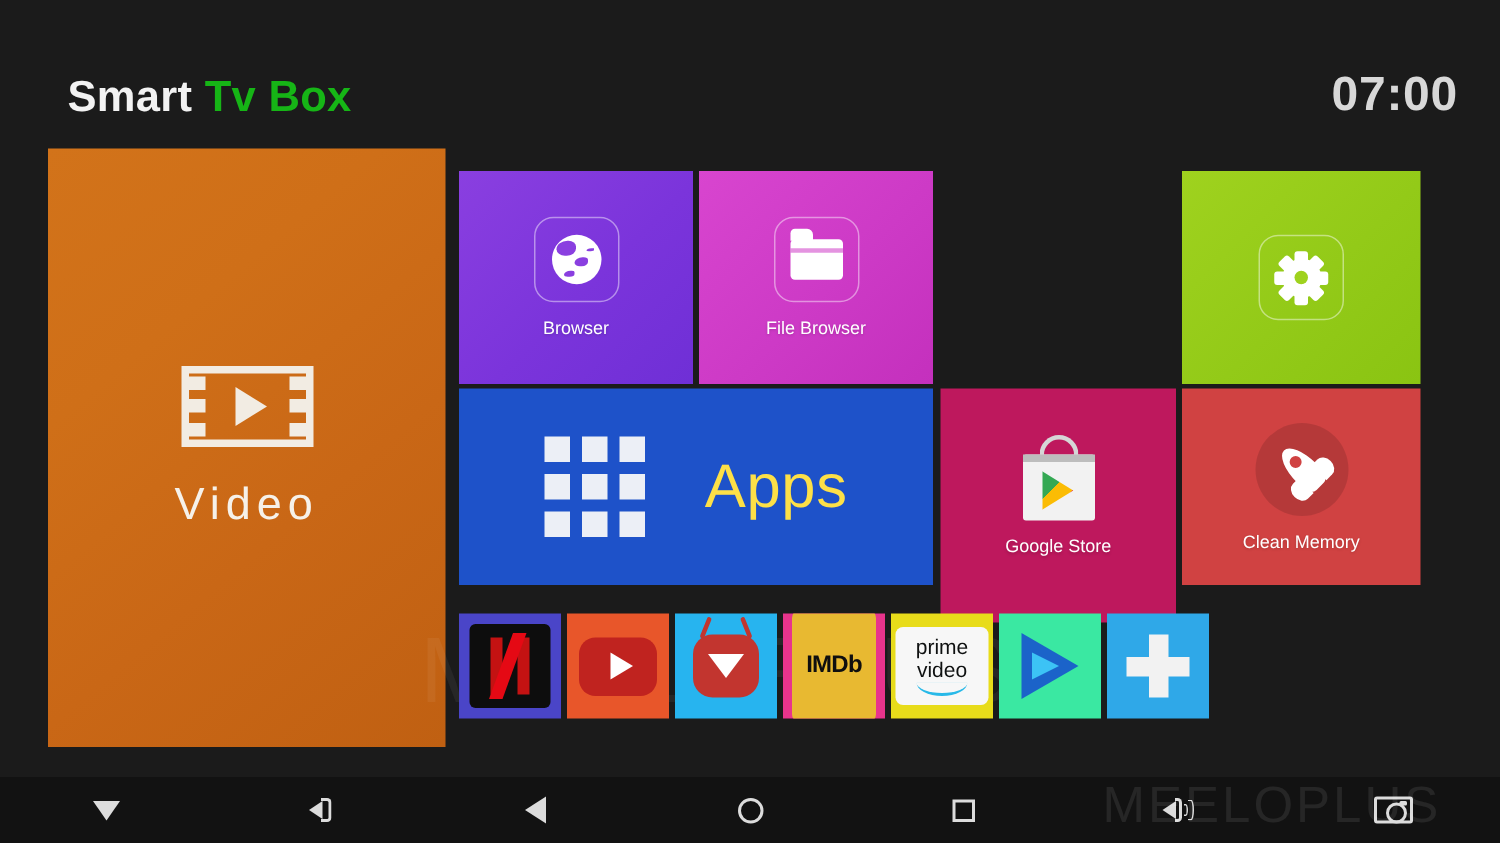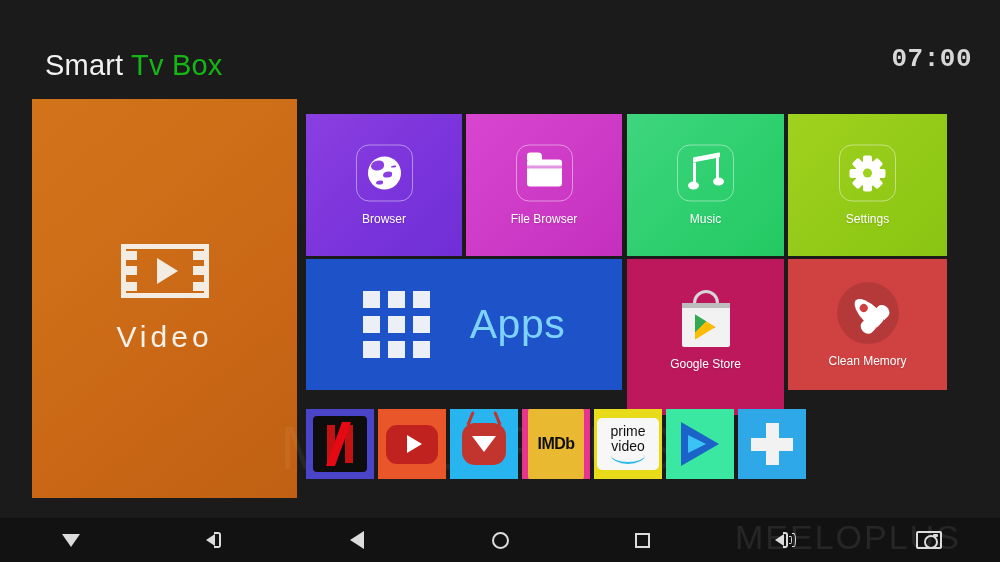--- a/index.html
+++ b/index.html
@@ -14,30 +14,29 @@
     width: 1000px; height: 562px;
     background: #1b1b1b;
   }
 
   
   #header {
     position: absolute; left: 0; top: 0; width: 1000px; height: 98px;
   }
   #brand {
     position: absolute; left: 45px; top: 49px;
-    font-size: 29px; font-weight: normal; letter-spacing: .2px;
+    font-size: 29px; font-weight: bold; letter-spacing: .2px;
     white-space: nowrap;
   }
   #brand .w1 { color: #f2f2f2; }
   #brand .w2 { color: #16b516; }
   #clock {
     position: absolute; right: 28px; top: 44px;
-    font-size: 26px; font-weight: bold; color: #d8d8d8;
+    font-size: 32px; font-weight: bold; color: #d8d8d8;
     letter-spacing: .5px;
-    font-family: Liberation Mono, monospace;
   }
 
   
   #video-tile {
     position: absolute; left: 32px; top: 99px;
     width: 265px; height: 399px;
     background: linear-gradient(140deg,#d2731a 0%, #cf6f18 30%, #c96716 62%, #c06012 100%);
     display: flex; flex-direction: column;
     align-items: center; justify-content: center;
     cursor: pointer;
@@ -142,21 +141,21 @@
   
   .gear { position: relative; width: 34px; height: 34px; }
   .gear .g1 { position:absolute; inset:4px; background:#fff; border-radius:50%; }
   .gear .tooth { position:absolute; left:50%; top:50%; width:9px; height:36px; margin-left:-4.5px; margin-top:-18px;
     background:#fff; border-radius:2px; }
   .gear .hole { position:absolute; left:50%; top:50%; width:9px; height:9px; margin:-4.5px 0 0 -4.5px;
     background:#9fd21e; border-radius:50%; z-index:3; }
   
   .appsgrid { display:grid; grid-template-columns: repeat(3, 17px); grid-gap: 8px; }
   .appsgrid i { display:block; width:17px; height:17px; background:#eceff6; }
-  #tile-apps .apps-label { color:#7dd3fc; font-size: 41px; margin-left: 40px; font-weight: 400; letter-spacing:.5px;}
+  #tile-apps .apps-label { color:#fde047; font-size: 41px; margin-left: 40px; font-weight: 400; letter-spacing:.5px;}
   
   .bag { width: 48px; height: 44px; background:#f2f2f2; border-radius:2px; position:relative; margin: 0 auto; }
   .bag .handle { position:absolute; left:50%; top:-13px; margin-left:-13px; width:26px; height:16px;
     border: 3px solid #d6d6d6; border-bottom: none; border-radius: 13px 13px 0 0; }
   .bag .top { position:absolute; left:0; top:0; width:100%; height:5px; background:#bdbdbd;}
   .bag .tri2 { position:absolute; left:13px; top:11px; width:0;height:0;
     border-left: 21px solid rgba(234,67,53,.0); border-top: 13px solid transparent; border-bottom: 13px solid transparent;
     background: linear-gradient(135deg,#34a853 0 40%, #fbbc04 40% 70%, #ea4335 70%);
     clip-path: polygon(0 0, 100% 50%, 0 100%); width:21px; height:26px; border:none;}
   
@@ -297,48 +296,33 @@
 
   <div class="tile" id="tile-file">
     <div class="inner">
       <div class="iconbox">
           <div class="folder"></div>
         </div>
       <div class="tlabel">File Browser</div>
     </div>
   </div>
 
-  <div class="tile" id="tile-music">
-    <div class="inner">
-      <div class="iconbox">
-        <div class="note">
-          <div class="beam"></div>
-            <div class="bar"></div>
-            <div class="bar2"></div>
-          <div class="h1"></div>
-            <div class="h2"></div>
-        </div>
-      </div>
-      <div class="tlabel">Music</div>
-    </div>
-  </div>
 
   <div class="tile" id="tile-settings">
     <div class="inner">
       <div class="iconbox">
         <div class="gear">
           <div class="tooth" style="transform:rotate(0deg)"></div>
           <div class="tooth" style="transform:rotate(45deg)"></div>
           <div class="tooth" style="transform:rotate(90deg)"></div>
           <div class="tooth" style="transform:rotate(135deg)"></div>
           <div class="g1"></div>
           <div class="hole"></div>
         </div>
       </div>
-      <div class="tlabel">Settings</div>
     </div>
   </div>
 
   <div class="tile" id="tile-apps">
     <div class="appsgrid">
       <i></i>
         <i></i>
         <i></i>
         <i></i>
         <i></i>

